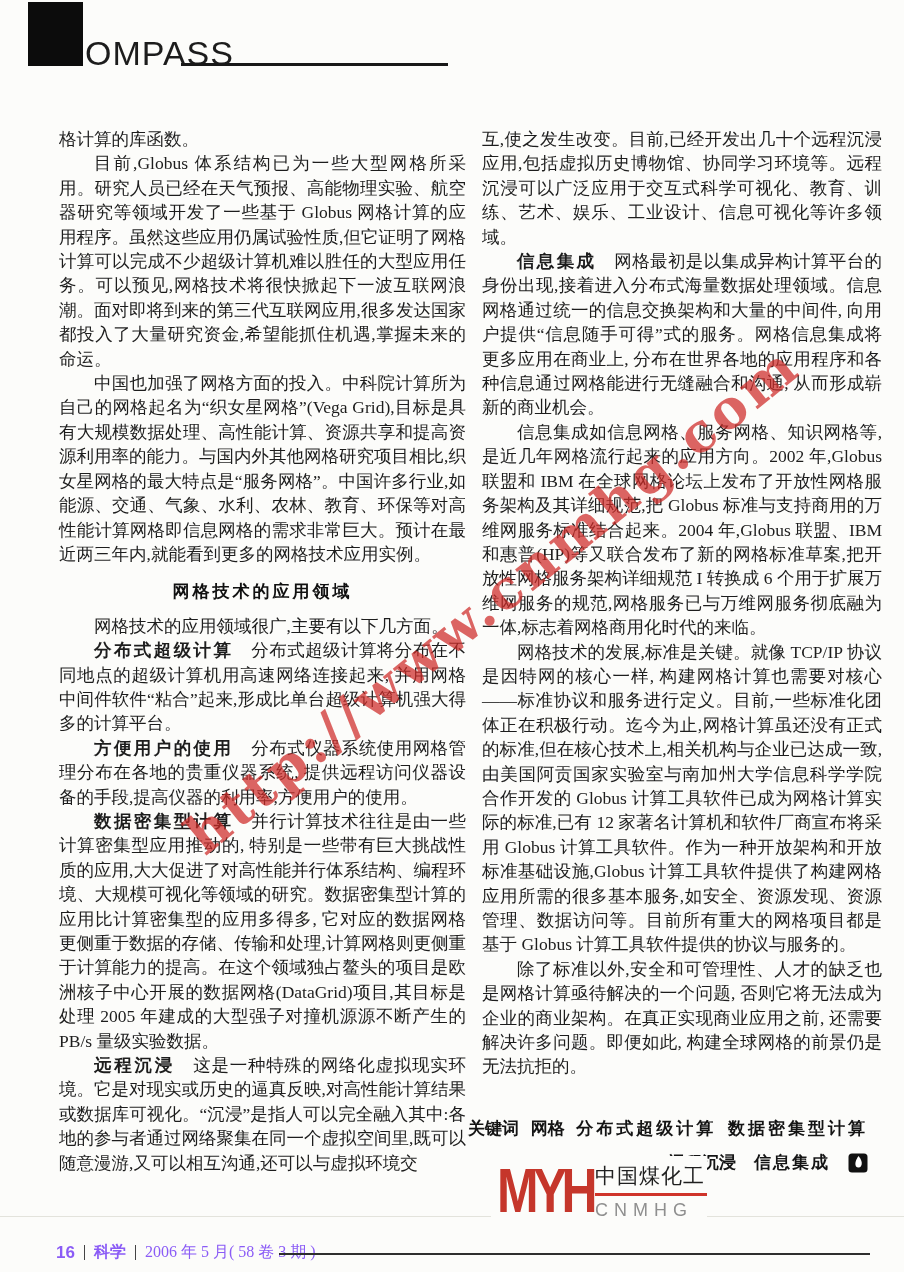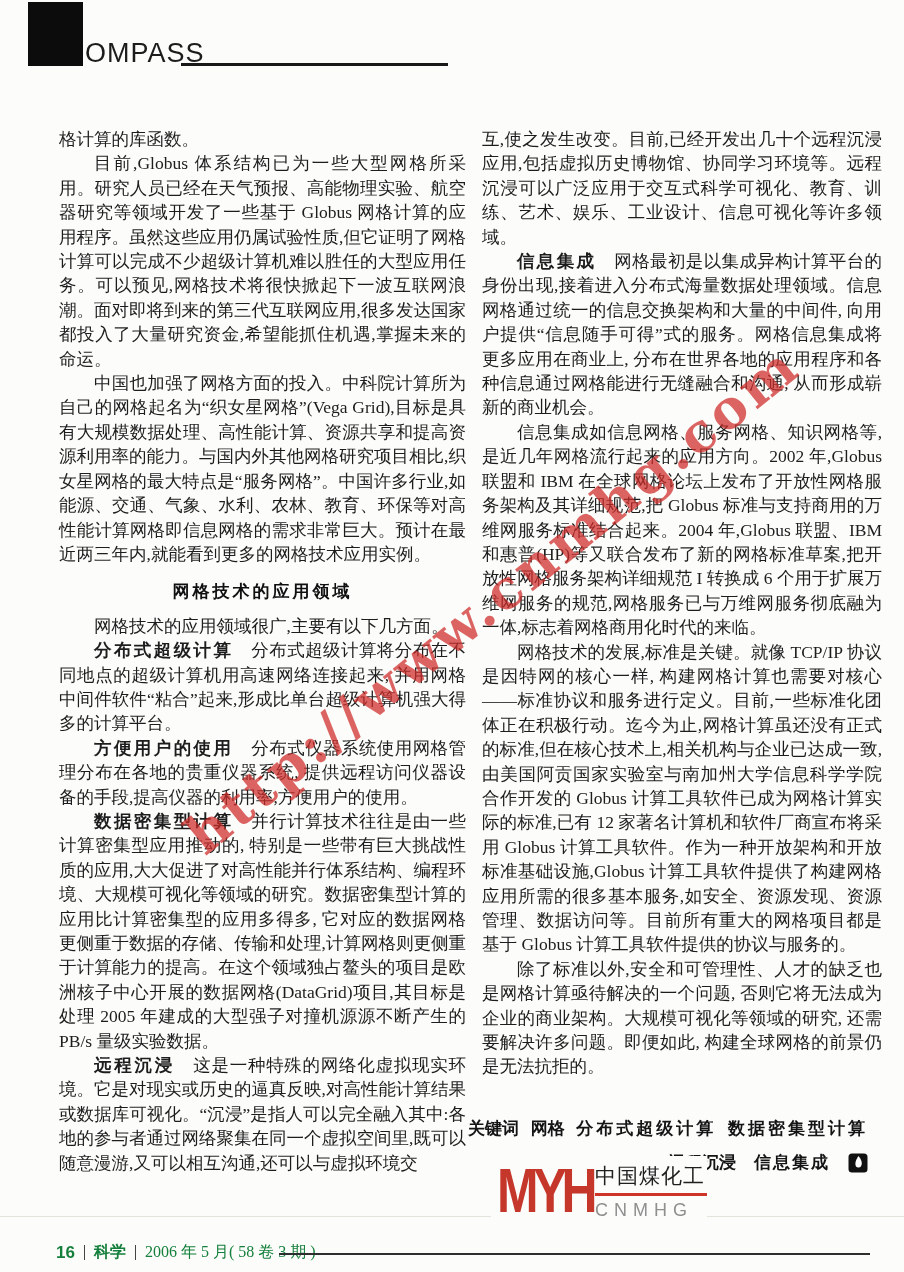--- a/index.html
+++ b/index.html
@@ -2,21 +2,21 @@
 <html><head>
 <meta charset="utf-8">
 <style>
   html,body{margin:0;padding:0;background:#ffffff;}
   .page{position:relative;width:904px;height:1272px;background:#fcfcfa;overflow:hidden;
         font-family:"Liberation Serif",serif;color:#1d1d1d;}
 
   
   .masthead-block{position:absolute;left:28px;top:2px;width:55px;height:64px;background:#0c0c0c;}
   .masthead-title{position:absolute;left:85px;top:40px;font-family:"Liberation Sans",sans-serif;
-        font-size:27px;line-height:27px;letter-spacing:1px;color:#1c1c1c;}
+        font-size:34px;line-height:27px;letter-spacing:1px;color:#1c1c1c;}
   .header-rule{position:absolute;left:181px;top:63px;width:267px;height:3px;background:#181818;}
 
   
   .col{position:absolute;top:127px;text-align:justify;font-size:17.5px;line-height:24.4px;margin-left:14px;}
   .col-left{left:45px;width:407px;}
   .col-right{left:468px;width:400px;}
   .col p{margin:0;}
   .col p.indent{text-indent:2em;}
   .col h2{margin:14px 0 9px;font-family:"Liberation Sans",sans-serif;font-weight:bold;
         font-size:17px;text-align:center;letter-spacing:3px;color:#101010;}
@@ -43,21 +43,21 @@
         font-size:58px;line-height:64px;color:#c5362b;letter-spacing:-6px;
         transform:scale(.86,1.08);transform-origin:0 0;}
   .logo-text{position:absolute;left:104px;top:6px;width:112px;font-family:Liberation Sans, sans-serif;}
   .logo-cn{font-size:21px;color:#1f1f1f;letter-spacing:1px;white-space:nowrap;}
   .logo-rule{height:3px;background:#cf342a;margin:3px 0 4px;}
   .logo-en{font-size:18px;color:#8f8f8f;letter-spacing:6px;}
 
   
   .scan-hairline{position:absolute;left:0;top:1216px;width:904px;height:1px;background:#e3e3dc;}
   .footer{position:absolute;left:56px;top:1242px;display:flex;align-items:center;
-        font-family:"Liberation Serif",serif;font-size:16px;color:#15803d;}
+        font-family:"Liberation Serif",serif;font-size:16px;color:#8b5cf6;}
   .footer .pg{font-weight:bold;font-size:17px;font-family:"Liberation Sans",sans-serif;}
   .footer .journal{font-weight:bold;font-family:"Liberation Sans",sans-serif;}
   .fsep{width:1px;height:15px;background:#444;margin:0 9px;}
   .footer-rule{position:absolute;left:279px;top:1253px;width:591px;height:2px;background:#2e2e2e;}
 </style>
 </head>
 <body>
 
 <div class="page">
 
@@ -74,21 +74,21 @@
       <p class="indent"><b class="lead">分布式超级计算</b>　分布式超级计算将分布在不同地点的超级计算机用高速网络连接起来, 并用网格中间件软件“粘合”起来,形成比单台超级计算机强大得多的计算平台。</p>
       <p class="indent"><b class="lead">方便用户的使用</b>　分布式仪器系统使用网格管理分布在各地的贵重仪器系统, 提供远程访问仪器设备的手段,提高仪器的利用率,方便用户的使用。</p>
       <p class="indent"><b class="lead">数据密集型计算</b>　并行计算技术往往是由一些计算密集型应用推动的, 特别是一些带有巨大挑战性质的应用,大大促进了对高性能并行体系结构、编程环境、大规模可视化等领域的研究。数据密集型计算的应用比计算密集型的应用多得多, 它对应的数据网格更侧重于数据的存储、传输和处理,计算网格则更侧重于计算能力的提高。在这个领域独占鳌头的项目是欧洲核子中心开展的数据网格(DataGrid)项目,其目标是处理 2005 年建成的大型强子对撞机源源不断产生的 PB/s 量级实验数据。</p>
       <p class="indent"><b class="lead">远程沉浸</b>　这是一种特殊的网络化虚拟现实环境。它是对现实或历史的逼真反映,对高性能计算结果或数据库可视化。“沉浸”是指人可以完全融入其中:各地的参与者通过网络聚集在同一个虚拟空间里,既可以随意漫游,又可以相互沟通,还可以与虚拟环境交</p>
     </div>
   <div class="col col-right">
       <p>互,使之发生改变。目前,已经开发出几十个远程沉浸应用,包括虚拟历史博物馆、协同学习环境等。远程沉浸可以广泛应用于交互式科学可视化、教育、训练、艺术、娱乐、工业设计、信息可视化等许多领域。</p>
       <p class="indent"><b class="lead">信息集成</b>　网格最初是以集成异构计算平台的身份出现,接着进入分布式海量数据处理领域。信息网格通过统一的信息交换架构和大量的中间件, 向用户提供“信息随手可得”式的服务。网格信息集成将更多应用在商业上, 分布在世界各地的应用程序和各种信息通过网格能进行无缝融合和沟通, 从而形成崭新的商业机会。</p>
       <p class="indent">信息集成如信息网格、服务网格、知识网格等,是近几年网格流行起来的应用方向。2002 年,Globus 联盟和 IBM 在全球网格论坛上发布了开放性网格服务架构及其详细规范,把 Globus 标准与支持商用的万维网服务标准结合起来。2004 年,Globus 联盟、IBM 和惠普(HP)等又联合发布了新的网格标准草案,把开放性网格服务架构详细规范 I 转换成 6 个用于扩展万维网服务的规范,网格服务已与万维网服务彻底融为一体,标志着网格商用化时代的来临。</p>
       <p class="indent">网格技术的发展,标准是关键。就像 TCP/IP 协议是因特网的核心一样, 构建网格计算也需要对核心——标准协议和服务进行定义。目前,一些标准化团体正在积极行动。迄今为止,网格计算虽还没有正式的标准,但在核心技术上,相关机构与企业已达成一致, 由美国阿贡国家实验室与南加州大学信息科学学院合作开发的 Globus 计算工具软件已成为网格计算实际的标准,已有 12 家著名计算机和软件厂商宣布将采用 Globus 计算工具软件。作为一种开放架构和开放标准基础设施,Globus 计算工具软件提供了构建网格应用所需的很多基本服务,如安全、资源发现、资源管理、数据访问等。目前所有重大的网格项目都是基于 Globus 计算工具软件提供的协议与服务的。</p>
-      <p class="indent">除了标准以外,安全和可管理性、人才的缺乏也是网格计算亟待解决的一个问题, 否则它将无法成为企业的商业架构。大规模可视化等领域的研究, 还需要解决许多问题。即便如此, 构建全球网格的前景仍是无法抗拒的。</p>
+      <p class="indent">除了标准以外,安全和可管理性、人才的缺乏也是网格计算亟待解决的一个问题, 否则它将无法成为企业的商业架构。在真正实现商业应用之前, 还需要解决许多问题。即便如此, 构建全球网格的前景仍是无法抗拒的。</p>
     </div>
 
   <div class="watermark">http://www.cnmhg.com</div>
 
   <div class="keywords">
     <div class="kw-row1">
       <span class="kw">关键词</span>
       <span class="kw">网格</span>
       <span class="kw kw-wide">分布式超级计算</span>
       <span class="kw kw-wide">数据密集型计算</span>

